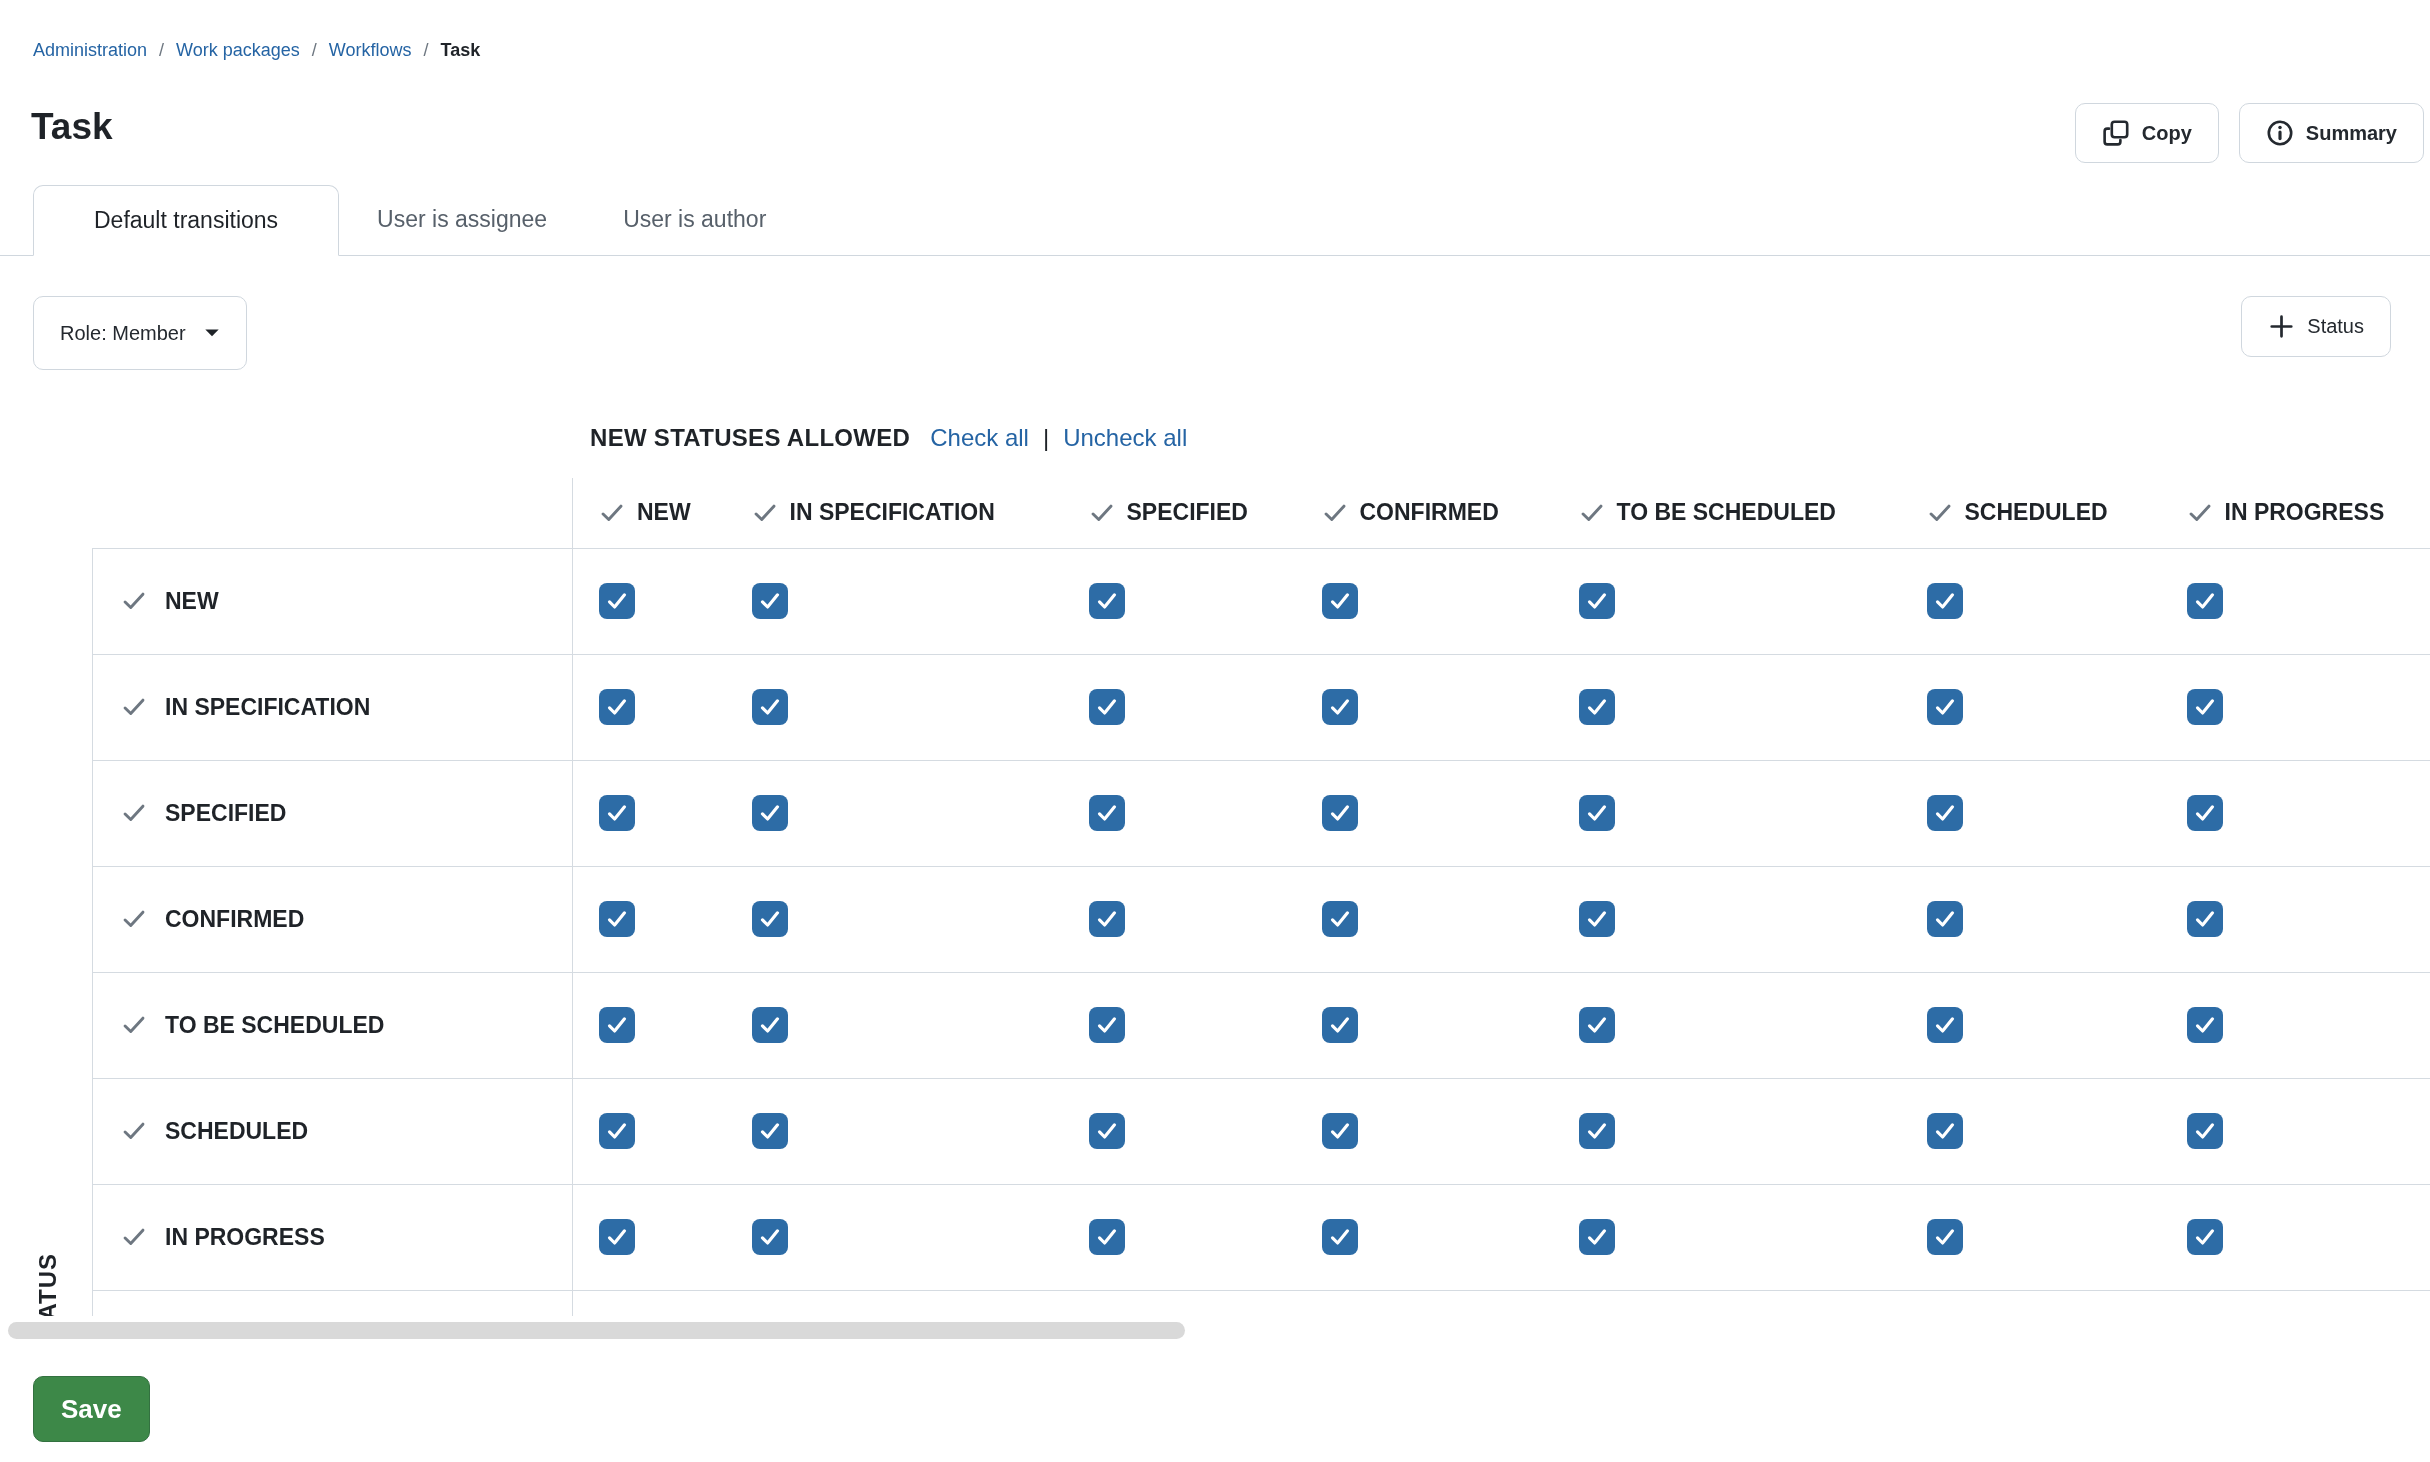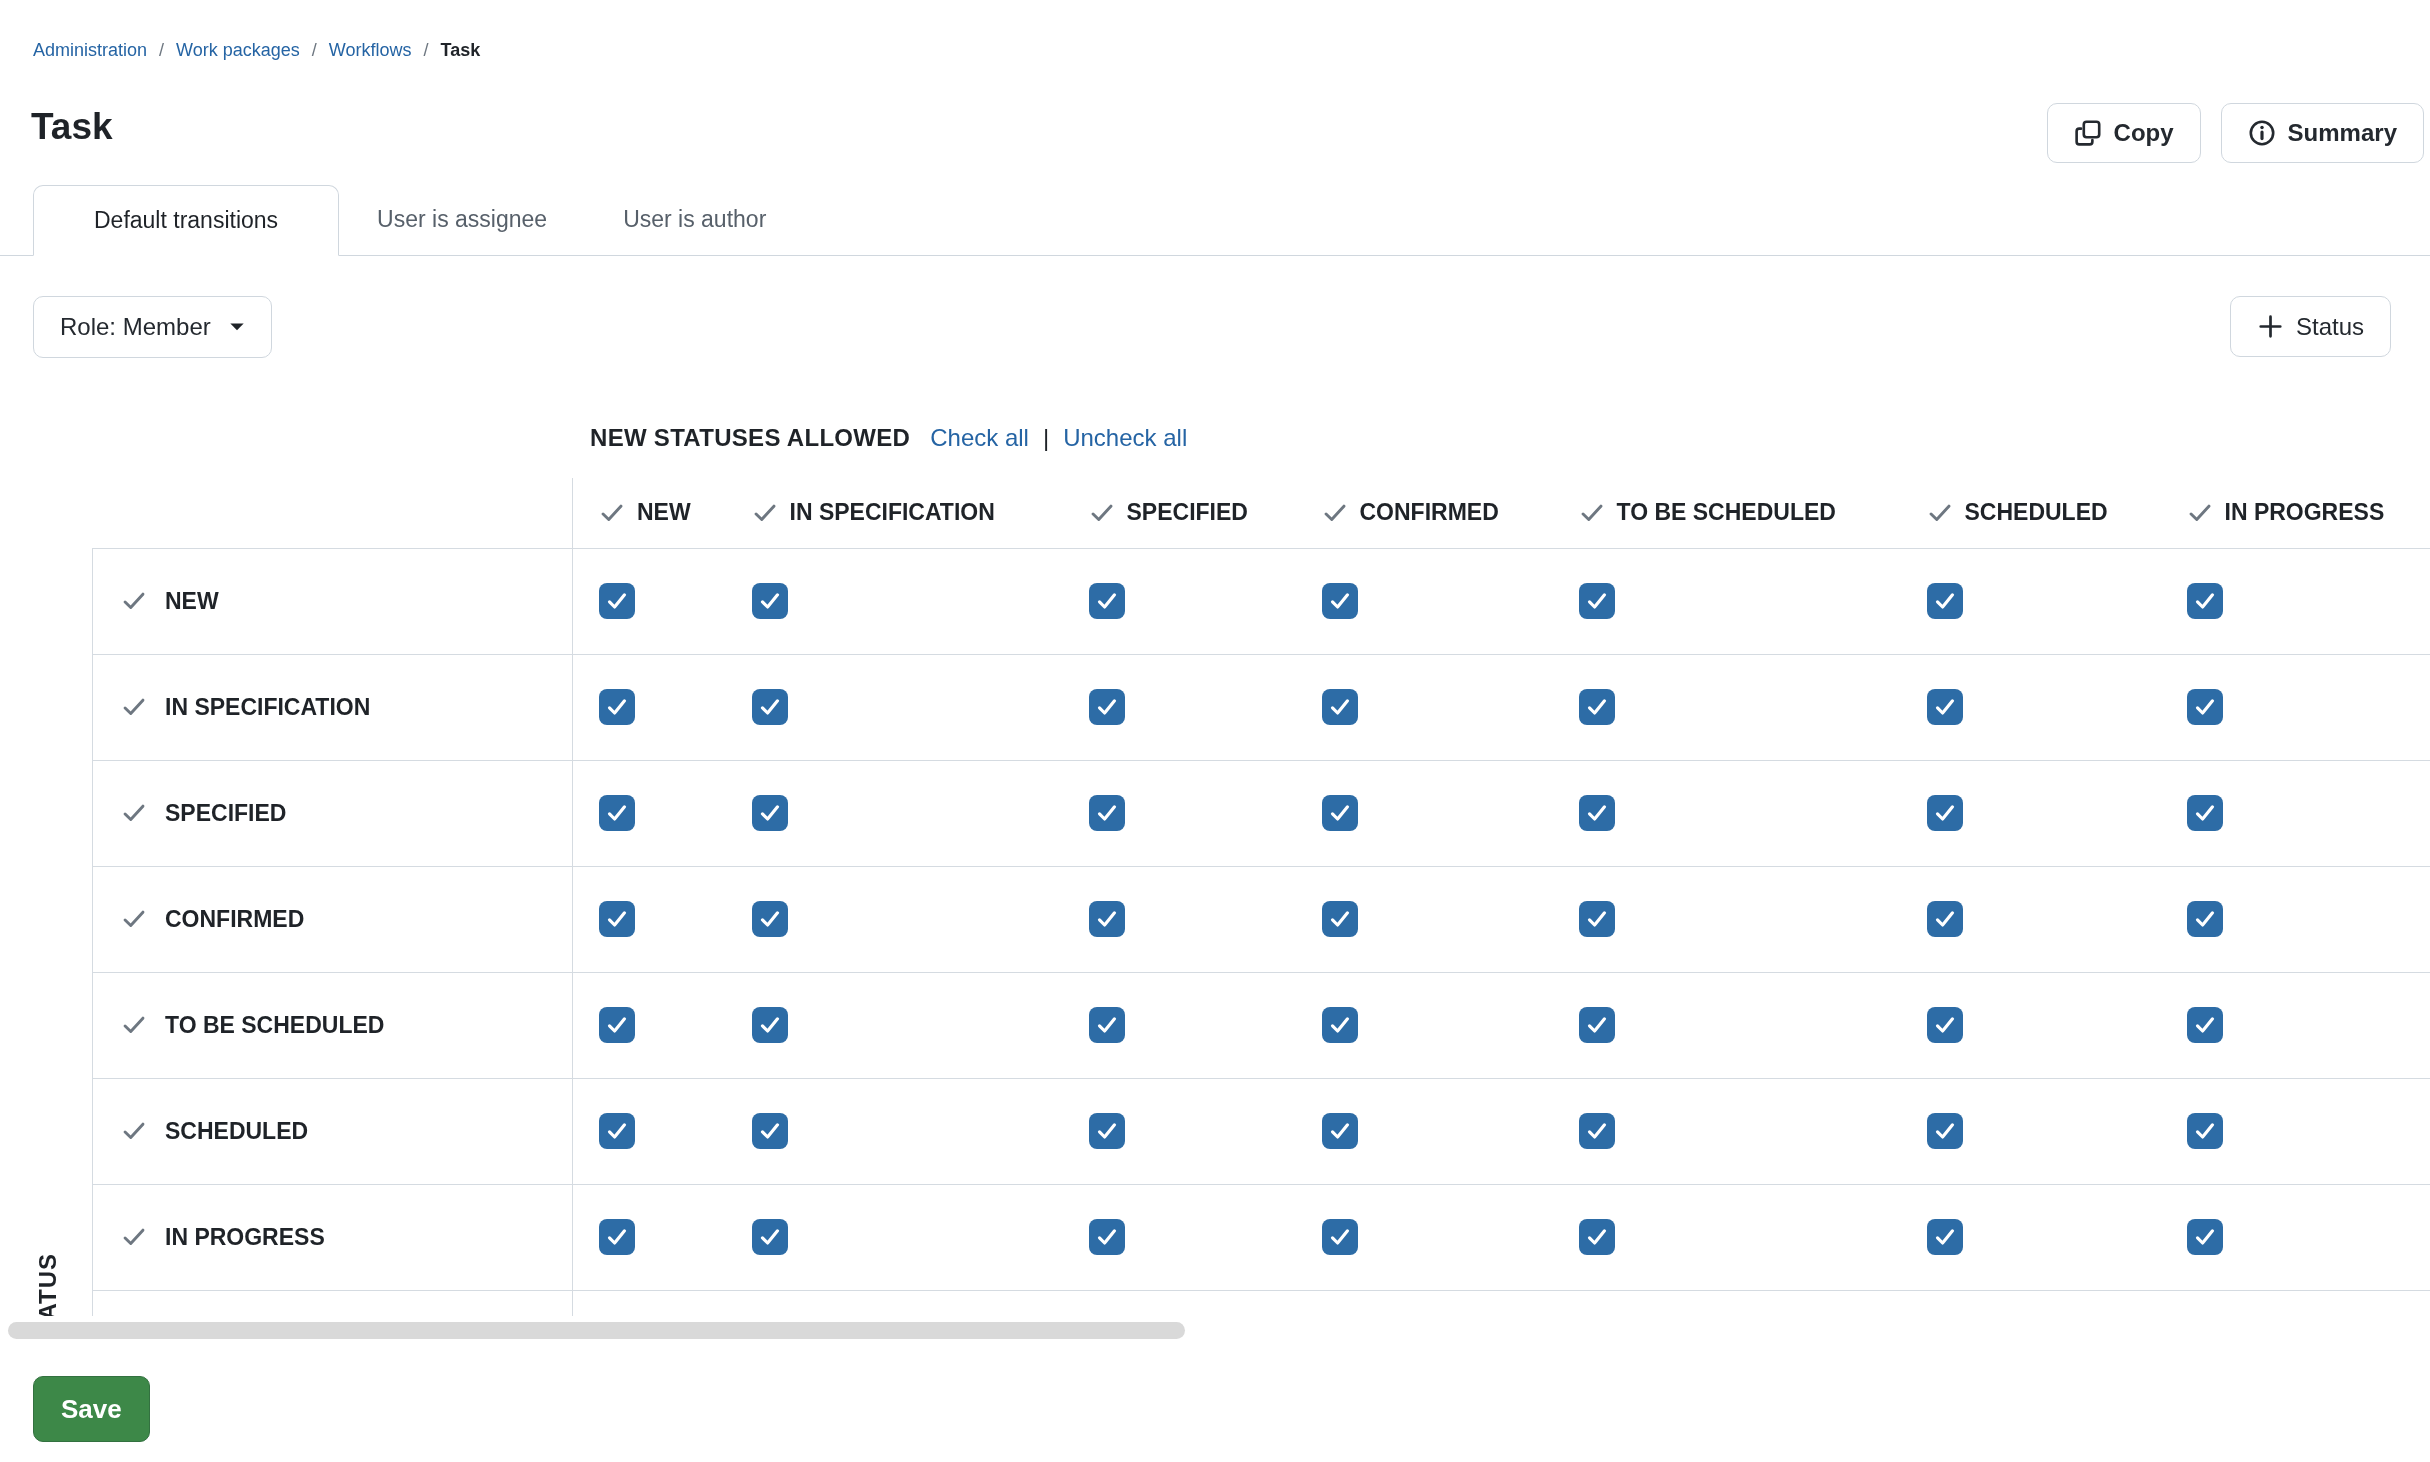--- a/index.html
+++ b/index.html
@@ -22,32 +22,32 @@
   .breadcrumb{position:absolute;top:40px;left:33px;font-size:18px;display:flex;align-items:center;gap:12px;white-space:nowrap;}
   .breadcrumb a{color:var(--link);text-decoration:none;cursor:pointer;}
   .breadcrumb .sep{color:#6e7781;}
   .breadcrumb .current{font-weight:700;color:var(--text);}
   
   .page-title{position:absolute;top:106px;left:31px;font-size:37px;font-weight:700;margin:0;}
   .hdr-buttons{position:absolute;top:103px;right:6px;display:flex;gap:20px;}
   .btn{
     display:inline-flex;align-items:center;gap:12px;height:60px;padding:0 26px;
     background:#fff;border:1px solid var(--border);border-radius:10px;
-    font-size:24px;font-weight:600;color:#24292f;font-family:inherit;cursor:pointer;
+    font-size:20px;font-weight:600;color:#24292f;font-family:inherit;cursor:pointer;
   }
   .btn svg{flex:0 0 auto;}
   
   .tabbar{position:absolute;top:185px;left:0;width:2430px;height:71px;border-bottom:1px solid var(--border);display:flex;align-items:flex-end;padding-left:33px;}
   .tab{height:71px;display:flex;align-items:center;padding:0 38px;font-size:23px;color:var(--muted);cursor:pointer;background:transparent;border:none;font-family:inherit;}
   .tab.active{
     color:var(--text);background:#fff;border:1px solid var(--border);border-bottom:1px solid #fff;
     border-radius:10px 10px 0 0;margin-bottom:-1px;padding:0 60px;
   }
   
-  .role-btn{position:absolute;top:296px;left:33px;height:62px;gap:18px;font-weight:400;color:#24292f;}
+  .role-btn{position:absolute;top:296px;left:33px;height:74px;gap:18px;font-weight:400;color:#24292f;}
   .status-btn{position:absolute;top:296px;right:39px;height:61px;font-weight:400;}
   
   .matrix-caption{position:absolute;top:424px;left:590px;display:flex;align-items:baseline;gap:14px;font-size:24px;white-space:nowrap;}
   .matrix-caption .cap{font-weight:700;letter-spacing:.3px;margin-right:6px;}
   .matrix-caption a{color:var(--link);text-decoration:none;cursor:pointer;}
   .matrix-caption .bar{color:var(--text);}
   
   .table-clip{position:absolute;top:478px;left:0;width:2430px;height:838px;overflow:hidden;}
   table.matrix{border-collapse:collapse;table-layout:fixed;width:2488px;margin-left:92px;}
   .matrix thead th{height:70px;padding:0;border:none;vertical-align:middle;}

